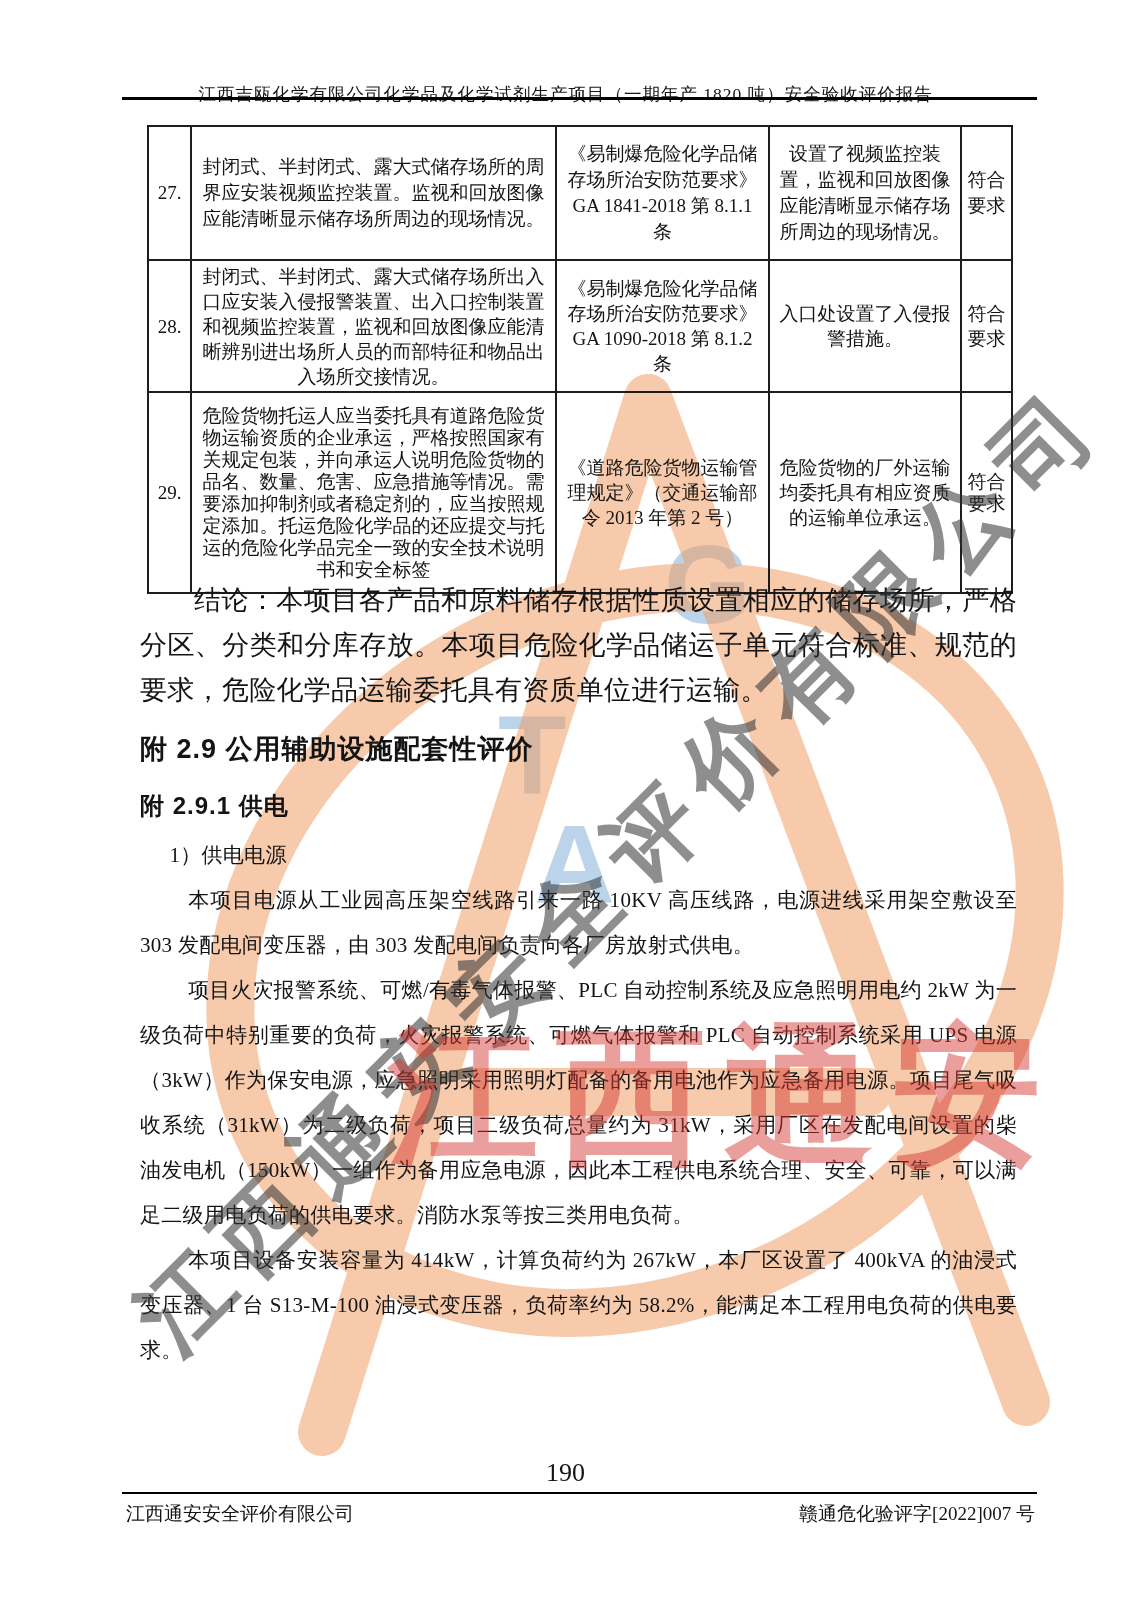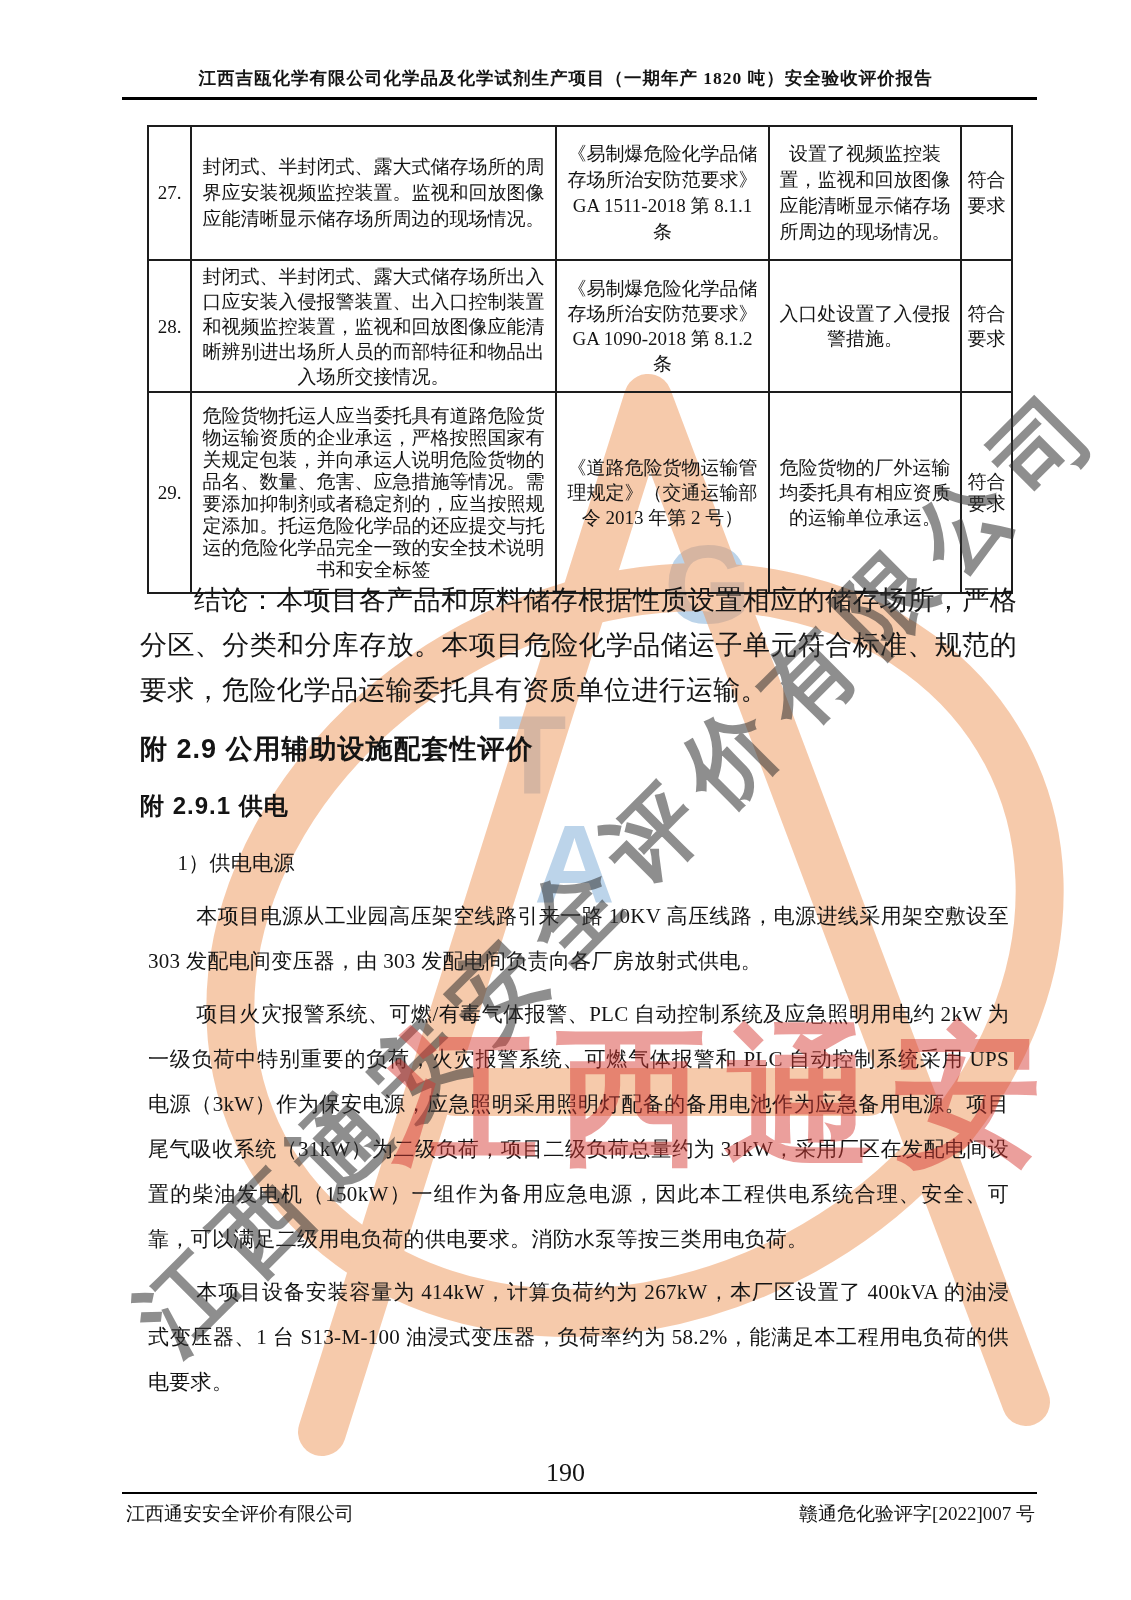--- a/index.html
+++ b/index.html
@@ -6,22 +6,22 @@
   .page{
     position:relative;
     width:1131px;height:1600px;
     background:#ffffff;
     overflow:hidden;
     font-family:"Liberation Serif","DejaVu Serif",serif;
     color:#141414;
   }
   
   .doc-title{
-    position:absolute;top:66px;left:0;width:100%;
-    text-align:center;font-size:17.5px;font-weight:700;
+    position:absolute;top:82px;left:0;width:100%;
+    text-align:center;font-size:17.5px;font-weight:400;
     letter-spacing:1px;
   }
   .rule{position:absolute;left:122px;width:915px;background:#000;}
   .rule-top{top:97px;height:3px;}
   .rule-bottom{top:1492px;height:2px;}
   
   table.comp{
     position:absolute;left:147px;top:125px;
     width:864px;border-collapse:collapse;table-layout:fixed;
     font-size:19px;line-height:26px;text-align:center;
@@ -50,21 +50,21 @@
   .h2{
     position:absolute;left:140px;top:790px;
     font-family:"Liberation Sans","DejaVu Sans",sans-serif;
     font-size:24px;font-weight:700;letter-spacing:1px;
   }
   .body-text{
     position:absolute;left:140px;top:833px;width:877px;
     font-size:21px;line-height:45px;text-align:justify;
     letter-spacing:0.3px;
   }
-  .body-text p{margin:8px;}
+  .body-text p{margin:0;}
   .body-text p.item{text-indent:1.4em;}
   .body-text p.text{text-indent:2.3em;}
   .page-number{
     position:absolute;top:1458px;left:0;width:100%;
     text-align:center;font-size:26px;
   }
   .footer-left{position:absolute;top:1501px;left:126px;font-size:19px;}
   .footer-right{position:absolute;top:1501px;right:96px;font-size:19px;text-align:center;}
   
   .wm-svg{position:absolute;left:0;top:0;z-index:0;pointer-events:none;}
@@ -124,21 +124,21 @@
         <col style="width:43px">
           <col style="width:365px">
           <col style="width:213px">
         <col style="width:192px">
           <col style="width:51px">
       </colgroup>
       <tbody>
           <tr>
             <td class="c-no">27.</td>
             <td class="c-content">封闭式、半封闭式、露大式储存场所的周界应安装视频监控装置。监视和回放图像应能清晰显示储存场所周边的现场情况。</td>
-            <td class="c-basis">《易制爆危险化学品储存场所治安防范要求》GA 1511-2018 第 8.1.1 条</td>
+            <td class="c-basis">《易制爆危险化学品储存场所治安防范要求》GA 1841-2018 第 8.1.1 条</td>
             <td class="c-status">设置了视频监控装置，监视和回放图像应能清晰显示储存场所周边的现场情况。</td>
             <td class="c-conclusion">符合要求</td>
           </tr>
           <tr>
             <td class="c-no">28.</td>
             <td class="c-content">封闭式、半封闭式、露大式储存场所出入口应安装入侵报警装置、出入口控制装置和视频监控装置，监视和回放图像应能清晰辨别进出场所人员的而部特征和物品出入场所交接情况。</td>
             <td class="c-basis">《易制爆危险化学品储存场所治安防范要求》GA 1090-2018 第 8.1.2 条</td>
             <td class="c-status">入口处设置了入侵报警措施。</td>
             <td class="c-conclusion">符合要求</td>
           </tr>

